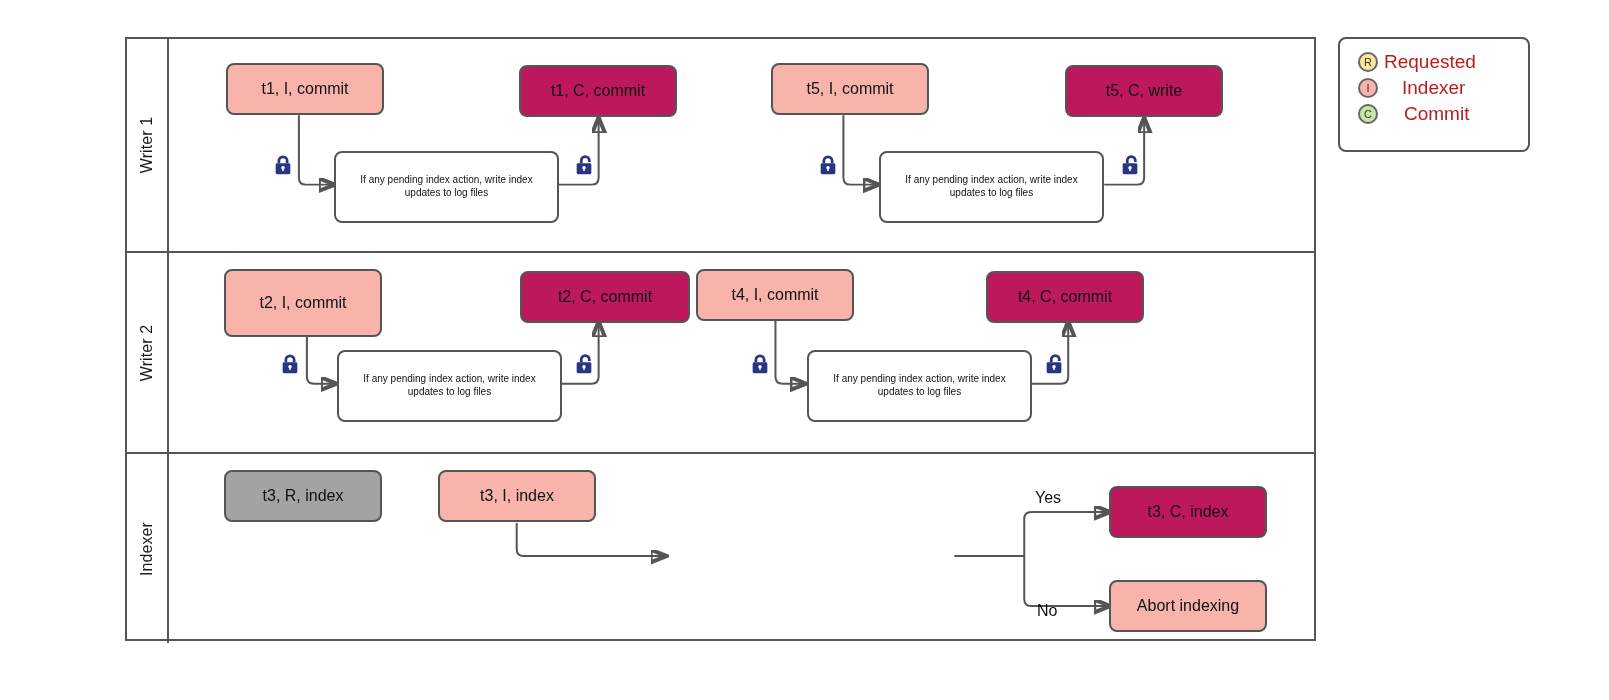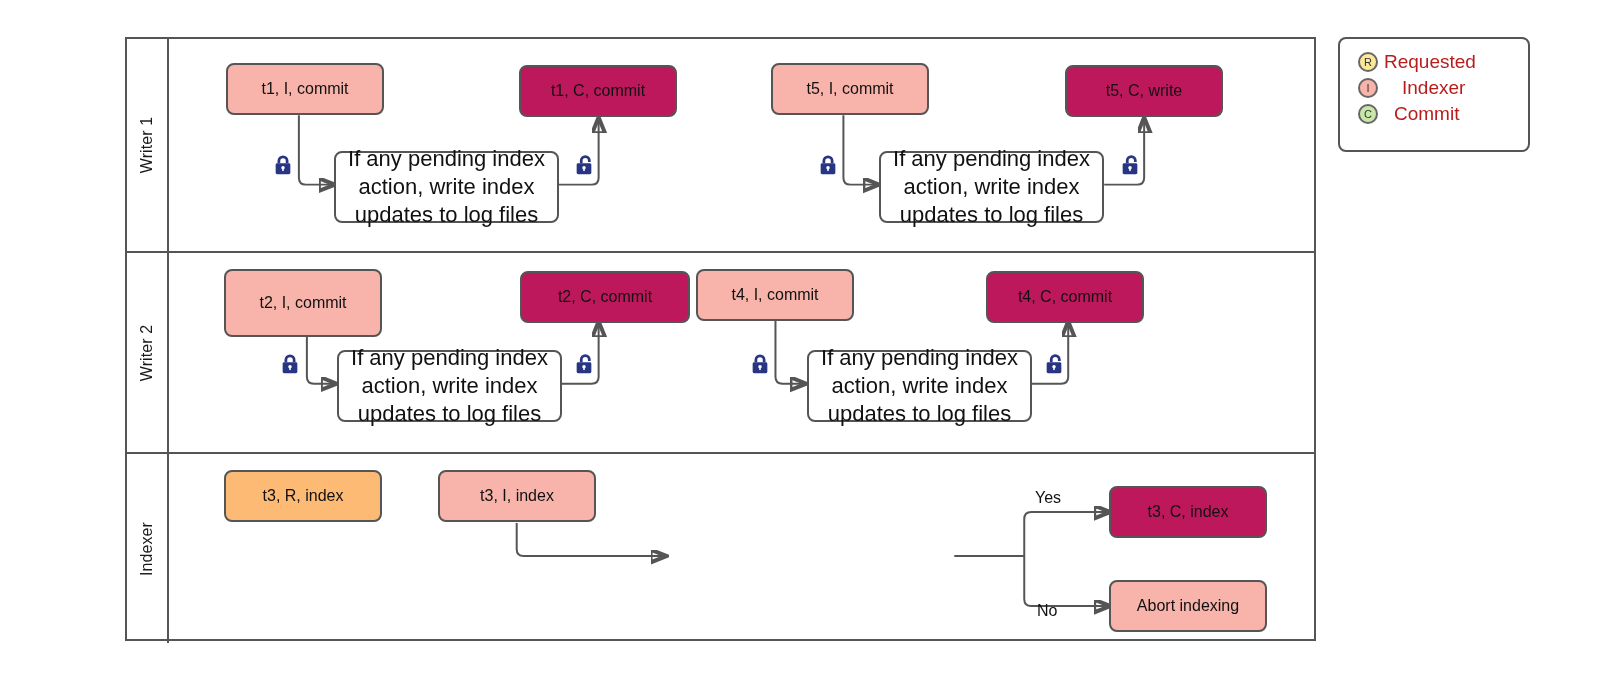--- a/index.html
+++ b/index.html
@@ -53,23 +53,23 @@
     border-radius: 8px;
     display: flex; align-items: center; justify-content: center;
     text-align: center;
     font-size: 16px;
     color: #111111;
     line-height: 1.28;
     padding: 2px 6px;
   }
   .node.inflight  { background: #f8b4ab; }
   .node.commit    { background: #be185d; }
-  .node.requested { background: #fdba74; }
+  .node.requested { background: #a3a3a3; }
   .node.plain     { background: #ffffff; }
-  .node.plain .node-text { font-size: 22px; }
+  .node.plain .node-text { font-size: 10px; }
 
   
   .diamond-wrap { position: absolute; }
   .diamond-wrap svg { position: absolute; left: 0; top: 0; overflow: visible; }
   .diamond-text {
     position: absolute;
     left: 0; top: 0; width: 100%; height: 100%;
     display: flex; align-items: center; justify-content: center;
     text-align: center;
     font-size: 16px; color: #111111; line-height: 1.3;
@@ -112,21 +112,21 @@
     font-size: 11px; color: #333333;
     flex: 0 0 auto;
     margin-right: 6px;
   }
   .legend-dot.requested { background: #fbe79a; }
   .legend-dot.inflight  { background: #f8b4ab; }
   .legend-dot.commit    { background: #c8e6a8; }
   .legend-text { font-size: 19px; color: #b91c1c; }
   .legend-row.r-requested .legend-text { margin-left: 0px; }
   .legend-row.r-inflight  .legend-text { margin-left: 18px; }
-  .legend-row.r-commit    .legend-text { margin-left: 10px; text-align: right; }
+  .legend-row.r-commit    .legend-text { margin-left: 20px; text-align: right; }
 </style>
 </head>
 <body>
 
 <div id="stage">
 
   <div class="lane-container">
 
     <div class="lane" style="top:0px;height:214px;">
       <div class="lane-header">

